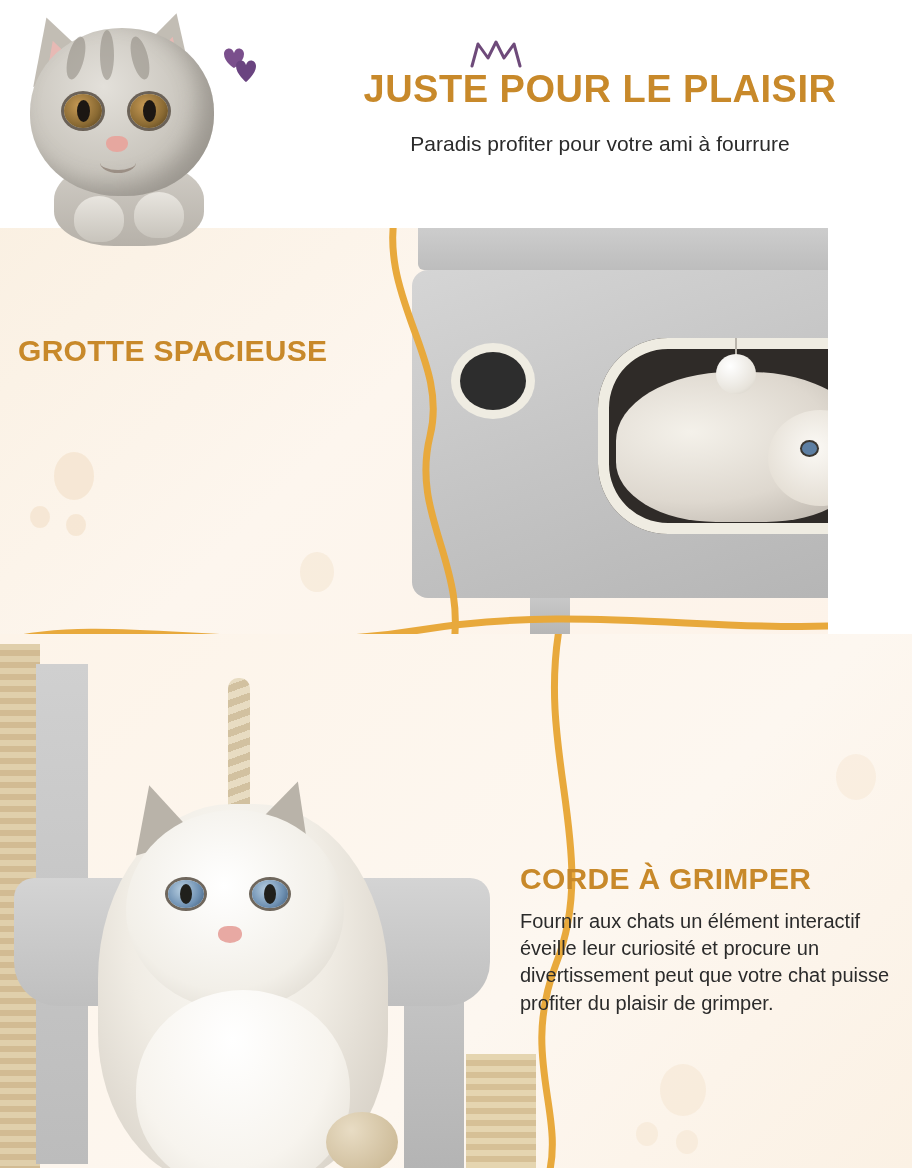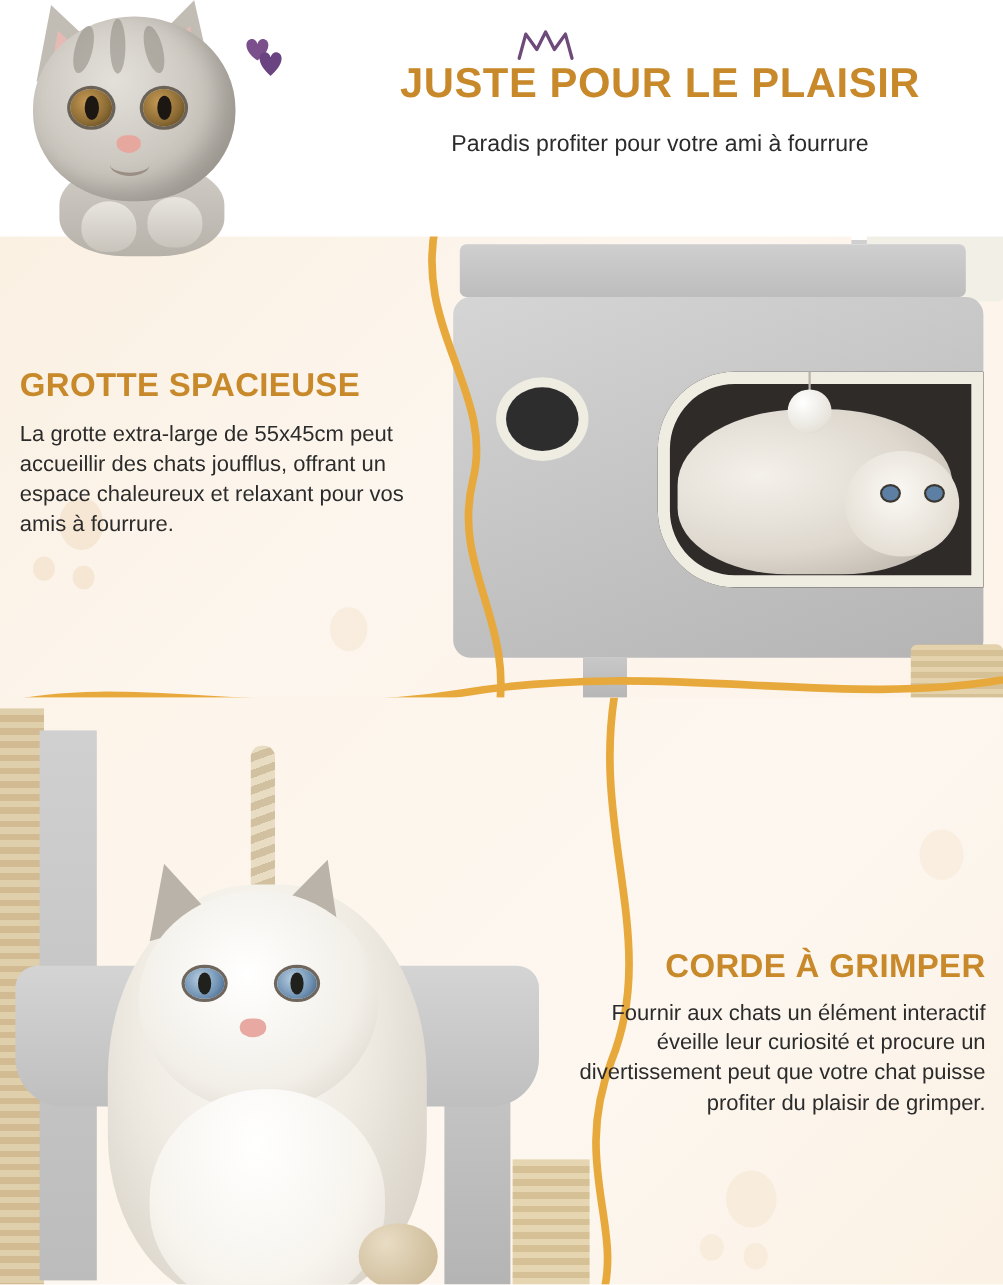--- a/index.html
+++ b/index.html
@@ -17,21 +17,21 @@
     position: relative;
     width: 912px;
     height: 1168px;
     overflow: hidden;
     background: #ffffff;
   }
 
   
   .header {
     position: absolute;
-    left: 0; top: 3px;
+    left: 0; top: 16px;
     width: 912px;
     height: 212px;
     background: #ffffff;
     z-index: 20;
   }
   .header-title {
     position: absolute;
     left: 300px;
     top: 52px;
     width: 600px;
@@ -151,23 +151,24 @@
     border-radius: 50% 50% 44% 44%;
     background: linear-gradient(180deg, #e8e5df 0%, #c8c4bc 100%);
   }
   .kitten .k-paw.p1 { left: 66px; top: 186px; }
   .kitten .k-paw.p2 { left: 126px; top: 182px; }
 
   
   .sec1 {
     position: absolute;
     left: 0; top: 206px;
-    width: 912px;
+    width: 804px;
     height: 440px;
     overflow: hidden;
+    padding-left: 24px;
   }
   .sec1-bg {
     position: absolute;
     inset: 0;
     background: linear-gradient(135deg, #faf0e2 0%, #fdf6ee 45%, #fdf3e9 100%);
   }
   .paw-deco {
     position: absolute;
     border-radius: 50%;
     background: #f4e3cd;
@@ -419,21 +420,21 @@
     position: absolute;
     left: 0; top: 0;
     width: 912px; height: 534px;
     pointer-events: none;
   }
   .sec2-text {
     position: absolute;
     left: 520px;
     top: 228px;
     width: 376px;
-    text-align: right;
+    text-align: left;
   }
   .sec2-text .sec-title { margin-bottom: 12px; }
 </style>
 </head>
 <body>
 
 <div class="page">
 
   <div class="header">
 
@@ -498,21 +499,20 @@
     </div>
 
     <svg class="sec1-curve" viewBox="0 0 912 440" preserveAspectRatio="none">
       <path d="M398 -10 C 372 90, 450 150, 430 230 C 410 312, 470 360, 452 450 L 912 450 L 912 -10 Z" fill="none"></path>
       <path d="M398 -10 C 372 90, 450 150, 430 230 C 410 312, 470 360, 452 450" fill="none" stroke="#e8a93c" stroke-width="7"></path>
       <path d="M0 436 C 120 408, 250 452, 420 424 C 600 394, 760 438, 912 412" fill="none" stroke="#e8a93c" stroke-width="7"></path>
     </svg>
 
     <div class="sec1-text">
       <div class="sec-title">GROTTE SPACIEUSE</div>
-      <div class="sec-body">La grotte extra-large de 55x45cm peut accueillir des chats joufflus, offrant un espace chaleureux et relaxant pour vos amis à fourrure.</div>
     </div>
   </div>
 
   <div class="sec2">
 
     <div class="paw-deco" style="left:660px;top:430px;width:46px;height:52px;opacity:.45"></div>
     <div class="paw-deco" style="left:636px;top:488px;width:22px;height:24px;opacity:.45"></div>
     <div class="paw-deco" style="left:676px;top:496px;width:22px;height:24px;opacity:.45"></div>
     <div class="paw-deco" style="left:836px;top:120px;width:40px;height:46px;opacity:.4"></div>
 

